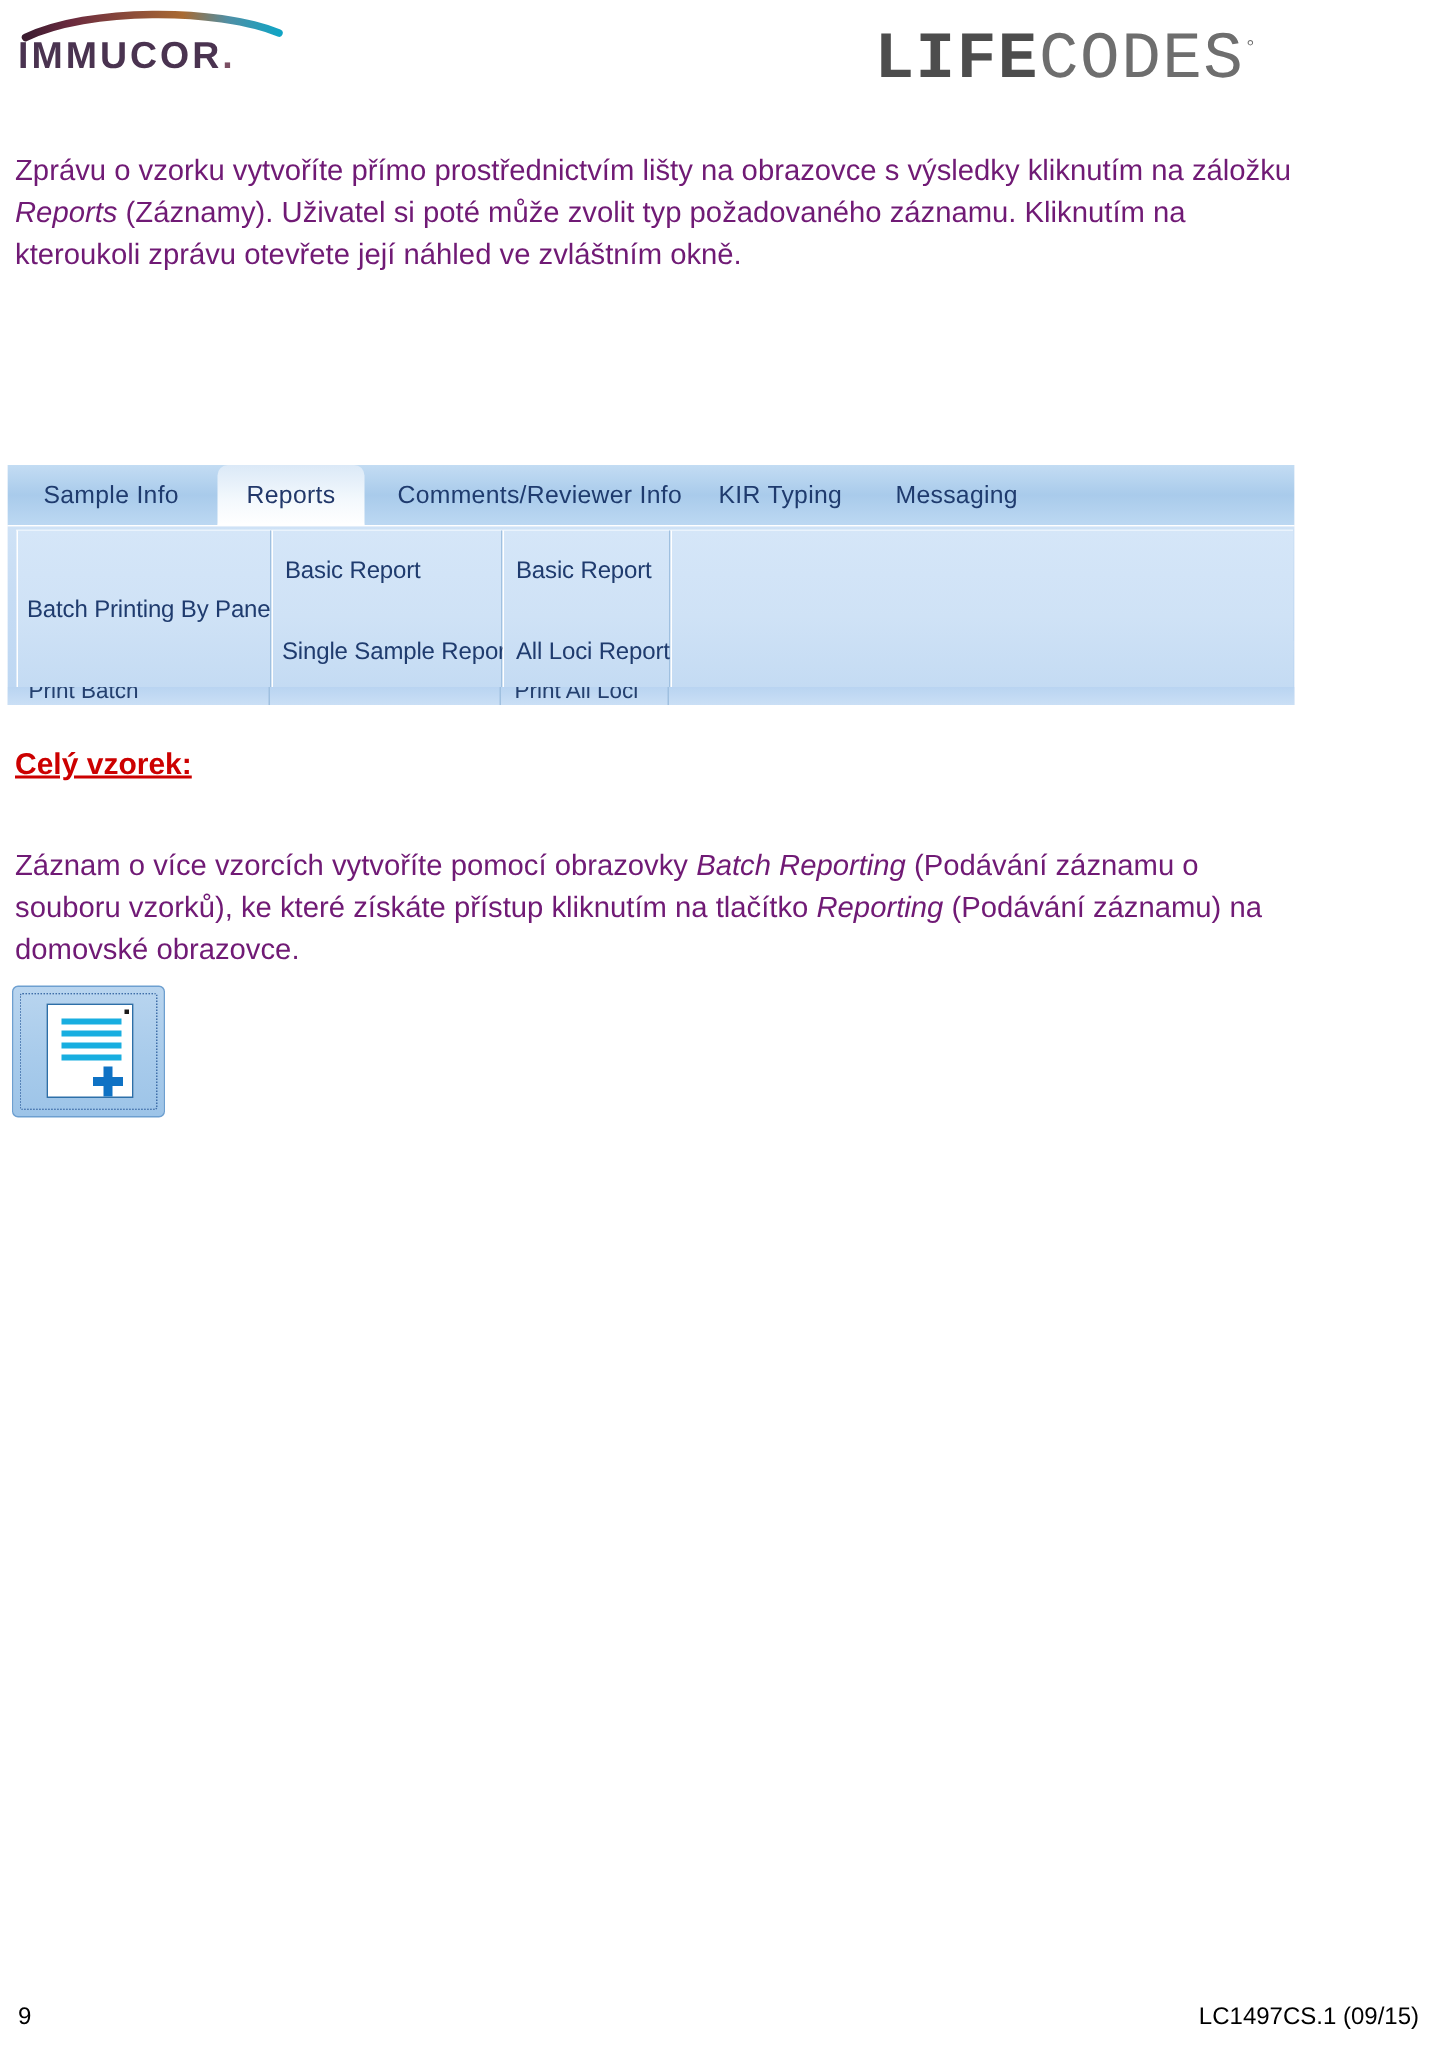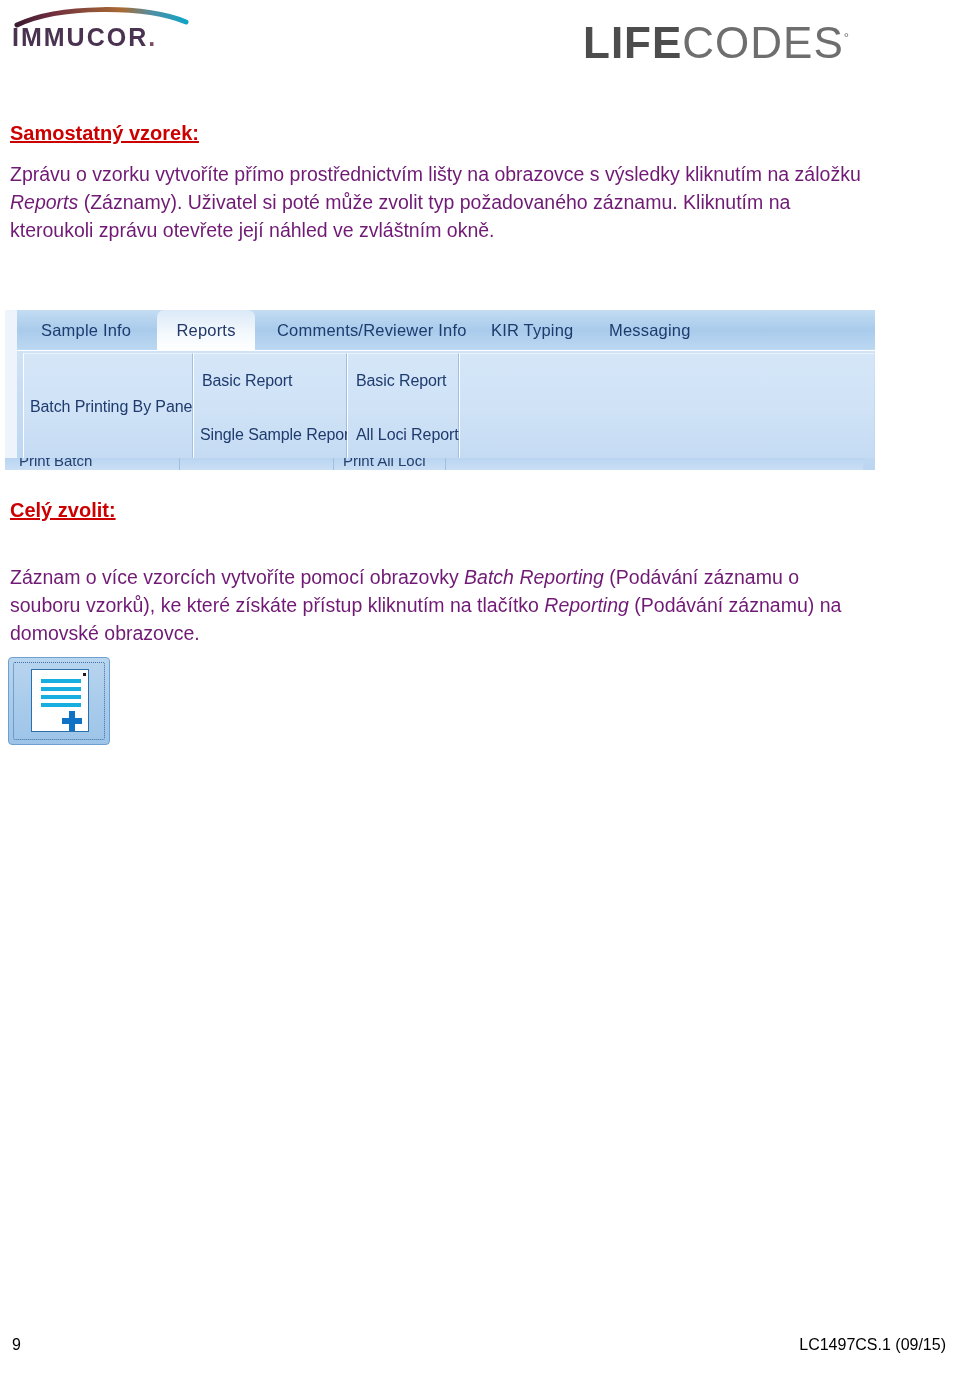--- a/index.html
+++ b/index.html
@@ -52,25 +52,25 @@
   .immucor-word .dot { color: #7b4f63; }
 
   .lifecodes-logo {
     position: absolute;
     left: 583px;
     top: 8px;
     height: 48px;
     white-space: nowrap;
   }
   .lc-main {
-    font-family: Liberation Sans, sans-serif;
+    font-family: Liberation Mono, monospace;
     font-size: 44px;
     letter-spacing: 1px;
     color: #5a5a5a;
-    line-height: 60px;
+    line-height: 48px;
   }
   .lc-main .lc-bold { font-weight: bold; color: #4d4d4d; }
   .lc-main .lc-thin { font-weight: normal; color: #6e6e6e; }
   .lc-reg {
     font-size: 13px;
     vertical-align: super;
     color: #6e6e6e;
   }
 
   
@@ -104,21 +104,20 @@
 
   
   .app-shot {
     position: absolute;
     left: 5px;
     top: 310px;
     width: 858px;
     height: 160px;
     overflow: hidden;
     background: #eef4fb;
-    padding-left: 12px;
   }
   .tabstrip {
     position: relative;
     height: 40px;
     background: linear-gradient(to bottom, #c3dcf3 0%, #a9cbeb 50%, #bcd8f2 100%);
     border-bottom: 1px solid #ffffff;
   }
   .tab {
     position: absolute;
     top: 0;
@@ -319,23 +318,20 @@
     <span class="lc-main">
       <span class="lc-bold">LIFE</span><span class="lc-thin">CODES</span><span class="lc-reg">°</span>
     </span>
   </div>
 
 </div>
 
 <div class="doc-body">
 
 
-  <div class="h-block-2">
-    <span class="heading-red">Samostatný vzorek:</span>
-  </div>
 
   <p class="body-para"><span>Zprávu o vzorku vytvoříte přímo prostřednictvím lišty na obrazovce s výsledky kliknutím na záložku </span><span class="it">Reports</span><span> (Záznamy). Uživatel si poté může zvolit typ požadovaného záznamu. Kliknutím na kteroukoli zprávu otevřete její náhled ve zvláštním okně.</span></p>
 
 </div>
 
 <div class="app-shot">
 
   <div class="tabstrip">
     <div class="tab tab-1">Sample Info</div>
     <div class="tab tab-2 active">Reports</div>
@@ -372,21 +368,21 @@
     <div class="cut-cell cut-1">Print Batch</div>
     <div class="cut-cell cut-2">Print Sample</div>
     <div class="cut-cell cut-3">Print All Loci</div>
   </div>
 
 </div>
 
 <div class="doc-body" style="top:497px;">
 
   <div class="h-block">
-    <span class="heading-red">Celý zvolit:</span>
+    <span class="heading-red">Celý vzorek:</span>
   </div>
 
   <p class="body-para" style="margin-top:40px;"><span>Záznam o více vzorcích vytvoříte pomocí obrazovky </span><span class="it">Batch Reporting</span><span> (Podávání záznamu o souboru vzorků), ke které získáte přístup kliknutím na tlačítko </span><span class="it">Reporting</span><span> (Podávání záznamu) na domovské obrazovce.</span></p>
 
 </div>
 
 <div class="report-btn">
   <div class="report-btn-dash"></div>
   <div class="report-doc">
     <div class="report-line rl1"></div>

